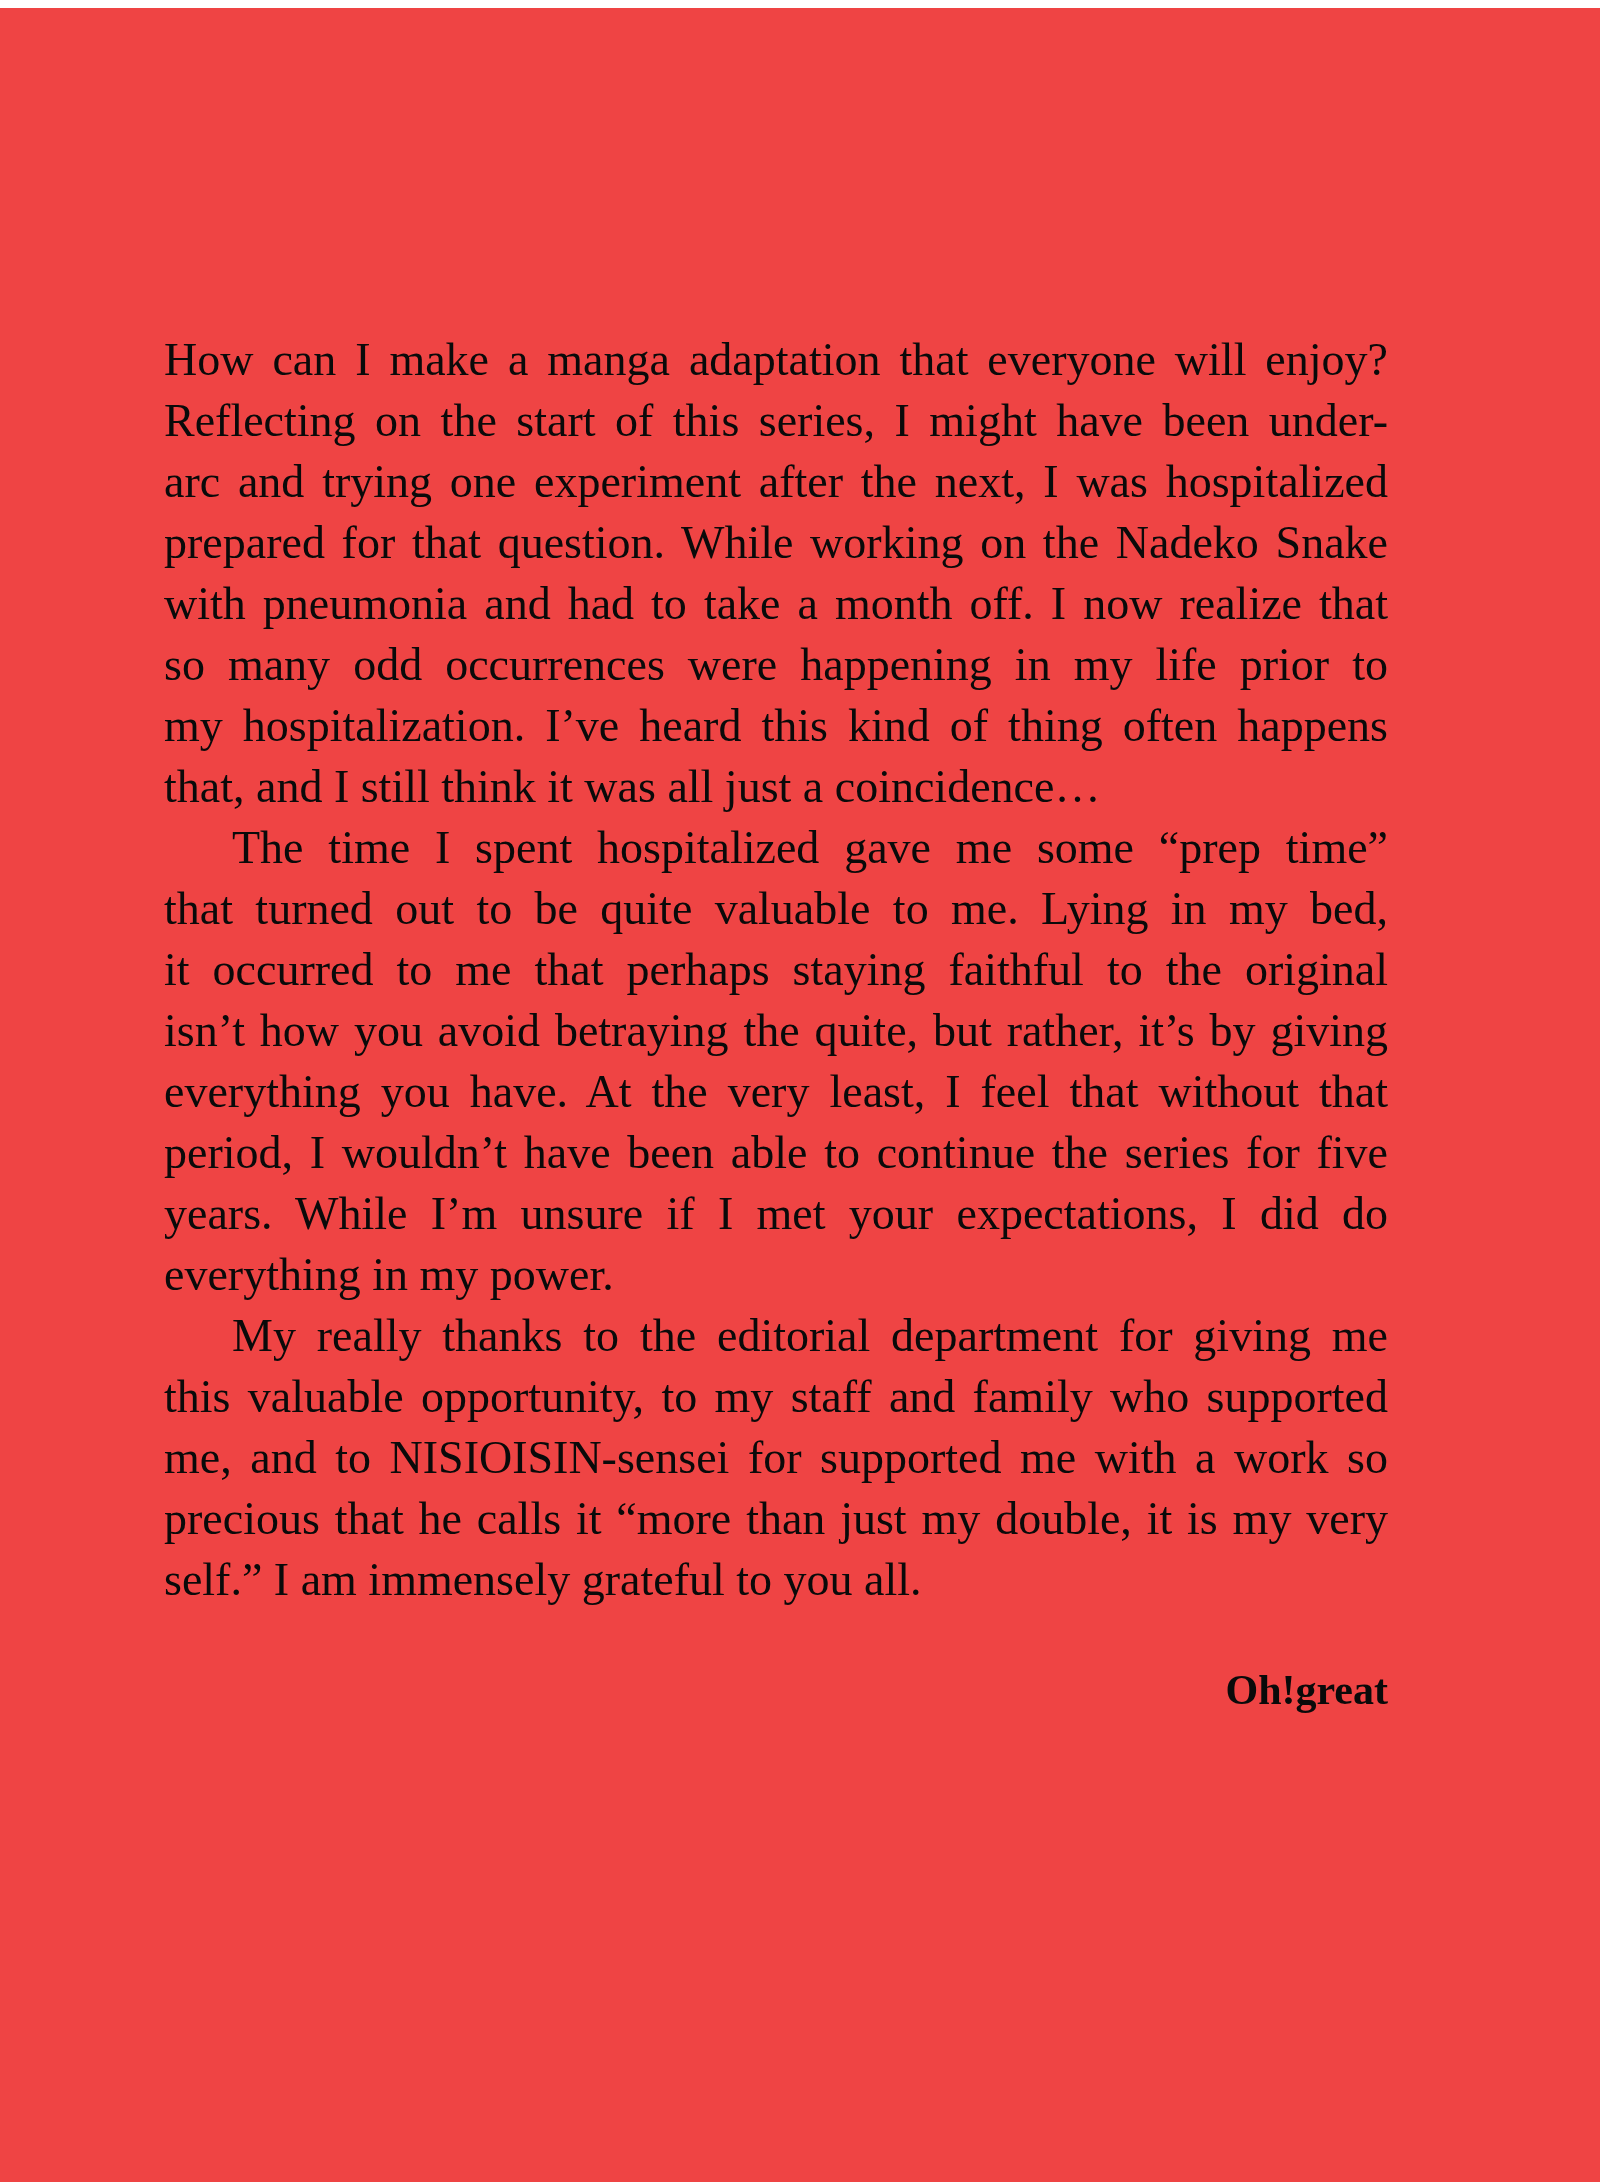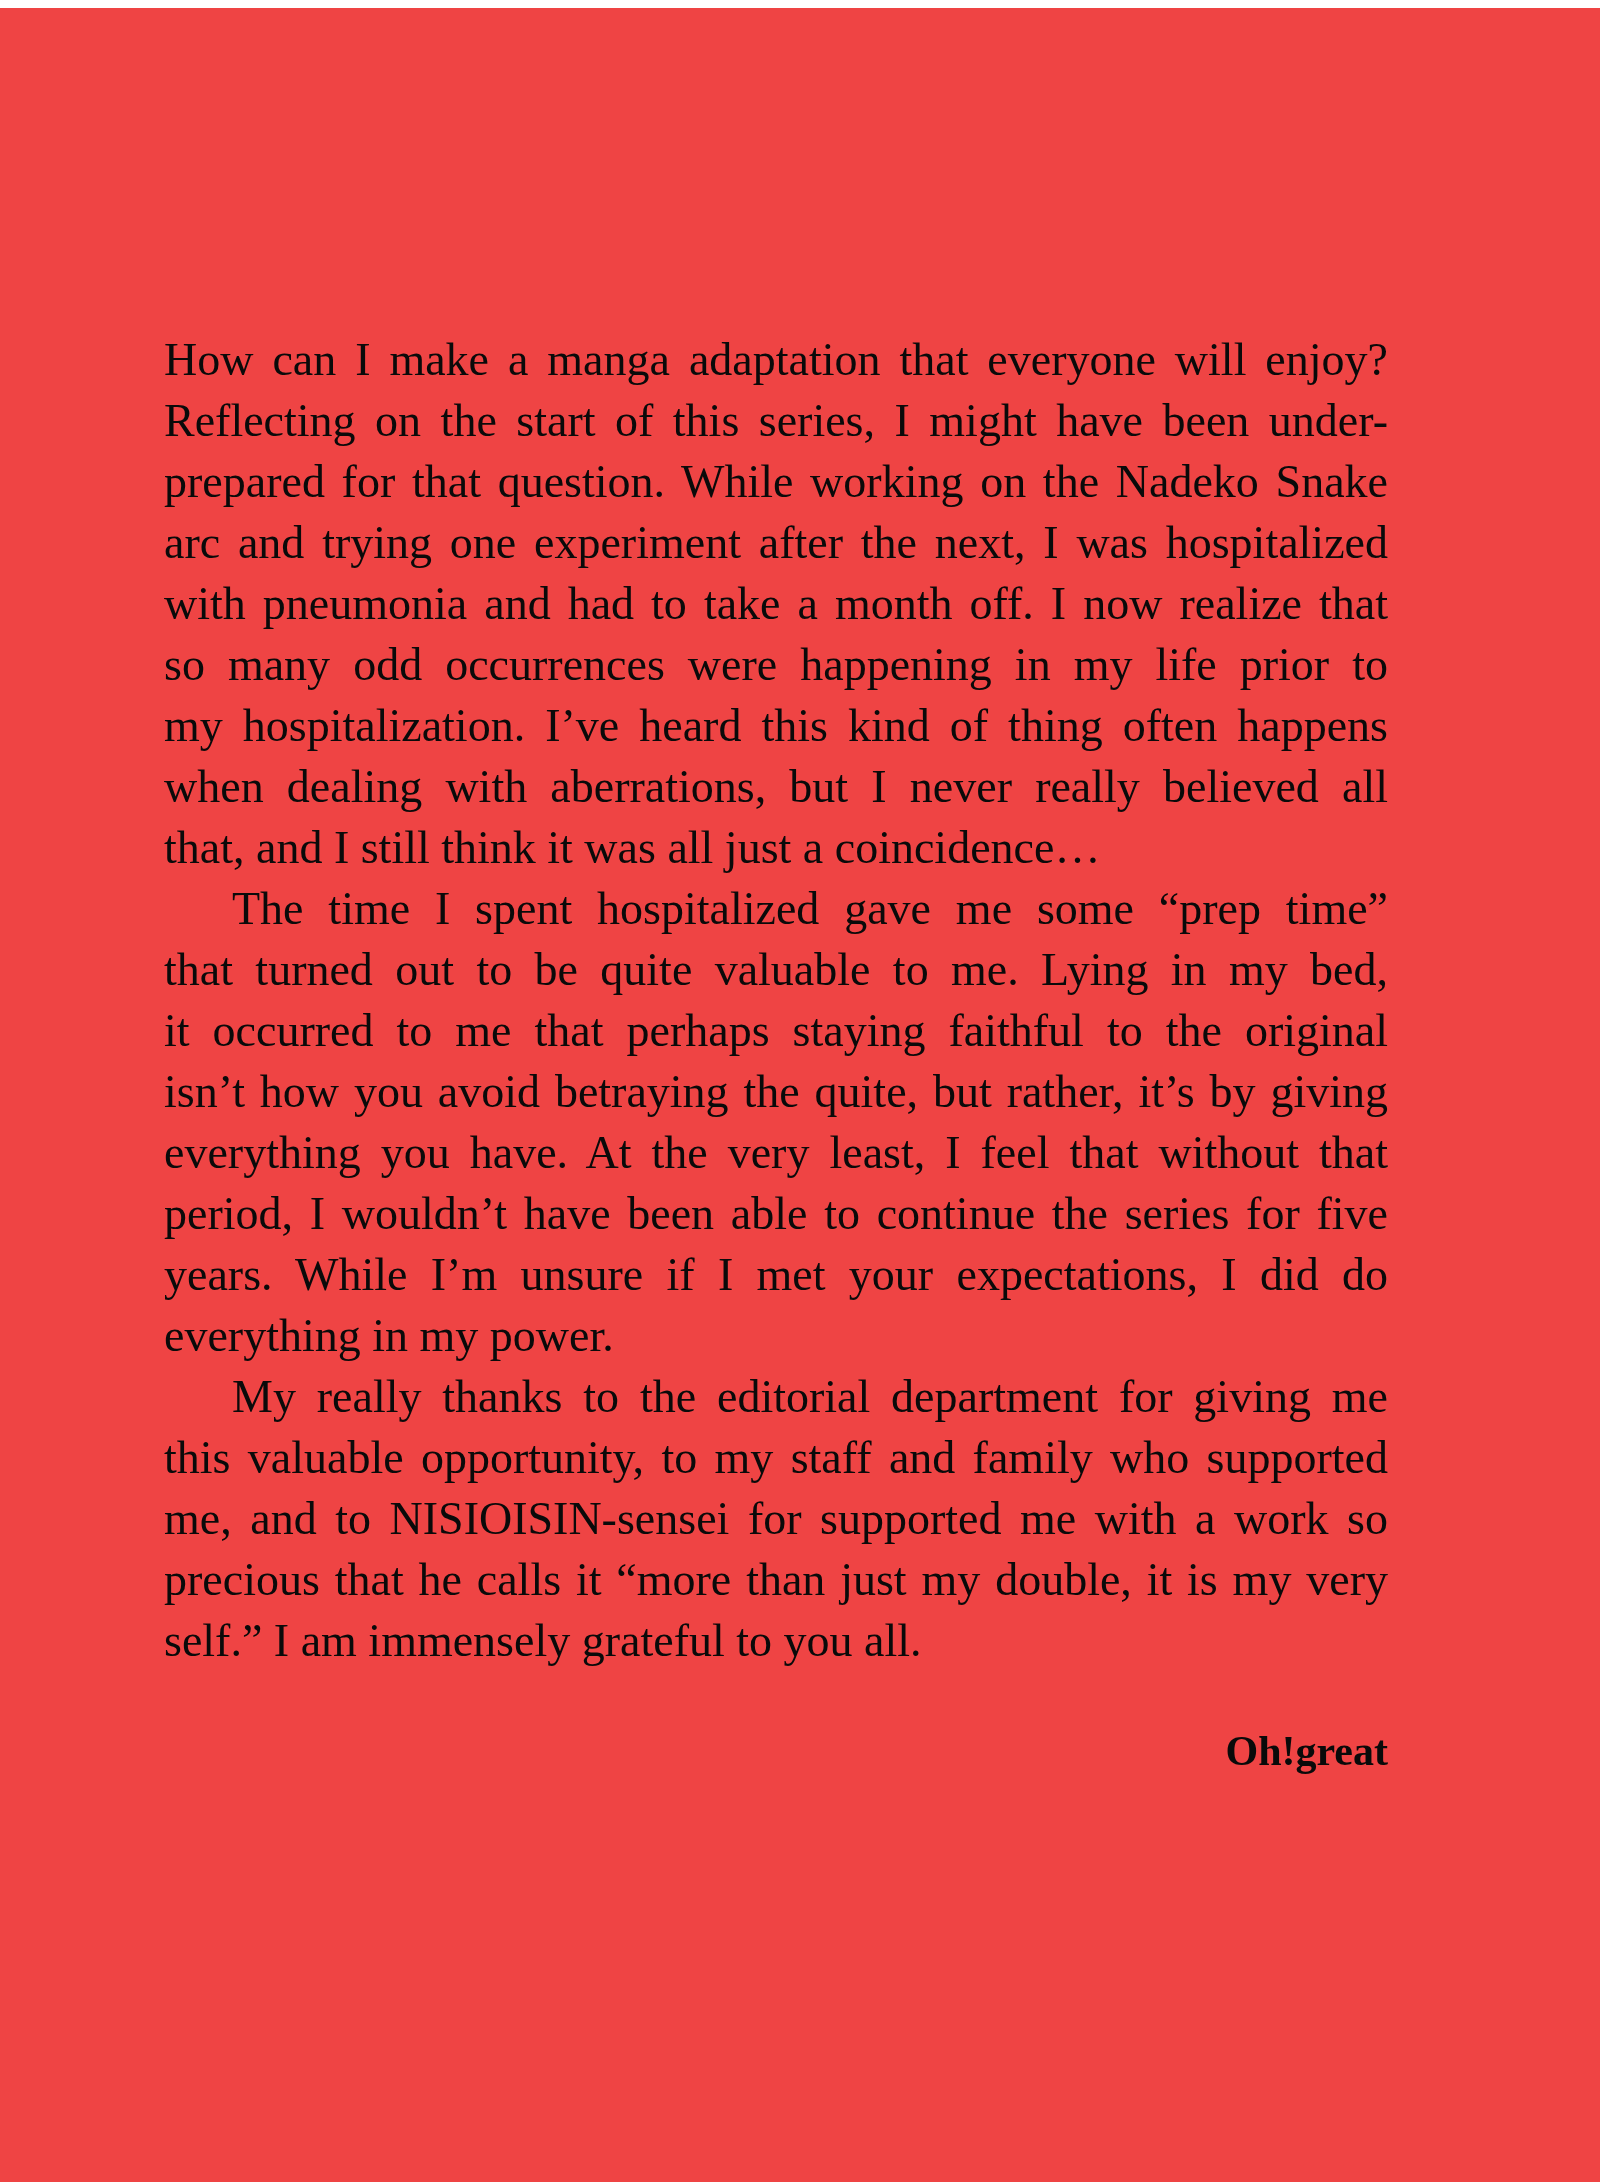--- a/index.html
+++ b/index.html
@@ -53,26 +53,25 @@
 </style>
 </head>
 <body>
 
 <main class="page">
   <section class="text-block">
 
     <div class="para">
       <p class="line j">How can I make a manga adaptation that everyone will enjoy?</p>
       <p class="line j">Reflecting on the start of this series, I might have been under-</p>
+      <p class="line j">arc and trying one experiment after the next, I was hospitalized</p>
       <p class="line j">prepared for that question. While working on the Nadeko Snake</p>
-      <p class="line j">arc and trying one experiment after the next, I was hospitalized</p>
       <p class="line j">with pneumonia and had to take a month off. I now realize that</p>
       <p class="line j">so many odd occurrences were happening in my life prior to</p>
       <p class="line j">my hospitalization. I’ve heard this kind of thing often happens</p>
-      <p class="line j">when dealing with aberrations, but I never really believed all</p>
       <p class="line l">that, and I still think it was all just a coincidence…</p>
     </div>
 
     <div class="para">
       <p class="line j ind">The time I spent hospitalized gave me some “prep time”</p>
       <p class="line j">that turned out to be quite valuable to me. Lying in my bed,</p>
       <p class="line j">it occurred to me that perhaps staying faithful to the original</p>
       <p class="line j">isn’t how you avoid betraying the quite, but rather, it’s by giving</p>
       <p class="line j">everything you have. At the very least, I feel that without that</p>
       <p class="line j">period, I wouldn’t have been able to continue the series for five</p>

